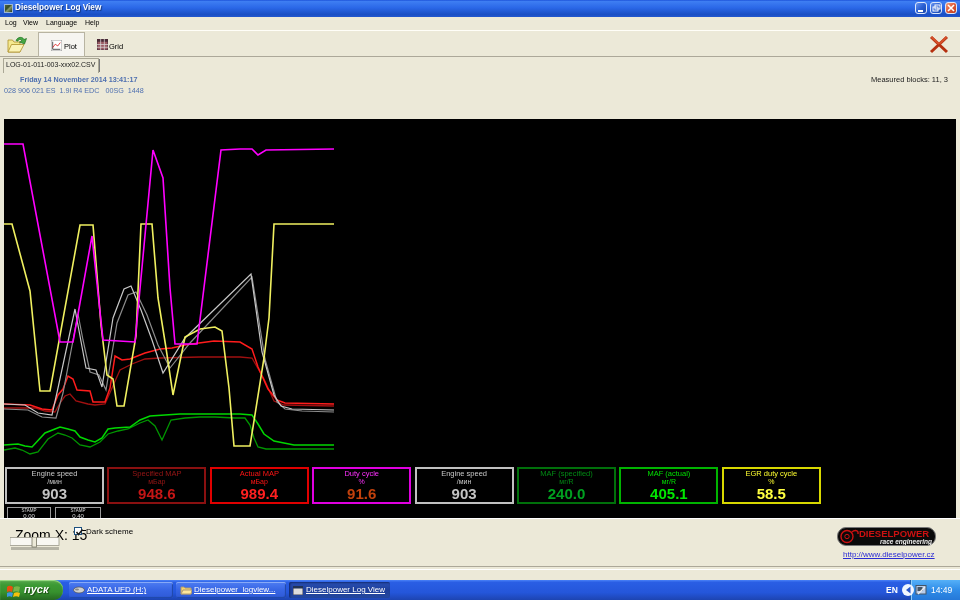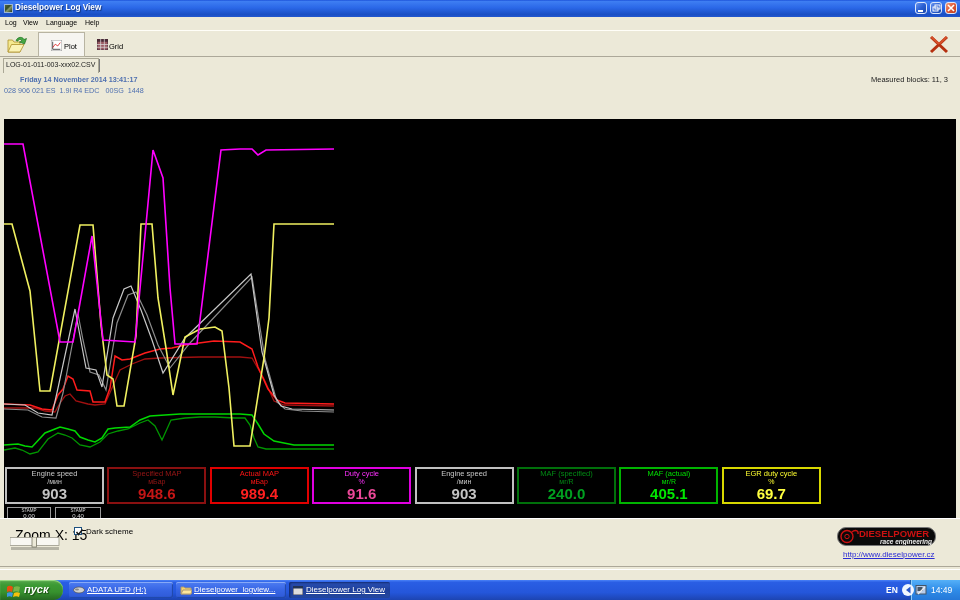--- a/index.html
+++ b/index.html
@@ -163,41 +163,41 @@
       <div class="l3" style="color:#c41616">948.6</div>
     </div>
     <div class="abs mbox" style="left:205.8px;border-color:#e00000">
       <div class="l1" style="color:#ff1414">Actual MAP</div>
       <div class="l2" style="color:#ff1414">мБар</div>
       <div class="l3" style="color:#ff2020">989.4</div>
     </div>
     <div class="abs mbox" style="left:308.2px;border-color:#e000e0">
       <div class="l1" style="color:#ff30ff">Duty cycle</div>
       <div class="l2" style="color:#ff30ff">%</div>
-      <div class="l3" style="color:#ec4899">91.6</div>
+      <div class="l3" style="color:#c2410c">91.6</div>
     </div>
     <div class="abs mbox" style="left:410.6px;border-color:#c0c0c0">
       <div class="l1" style="color:#c8c8c8">Engine speed</div>
       <div class="l2" style="color:#c8c8c8">/мин</div>
       <div class="l3" style="color:#c4c4c4">903</div>
     </div>
     <div class="abs mbox" style="left:513.0px;border-color:#00700a">
       <div class="l1" style="color:#008a14">MAF (specified)</div>
       <div class="l2" style="color:#008a14">мг/R</div>
       <div class="l3" style="color:#00a020">240.0</div>
     </div>
     <div class="abs mbox" style="left:615.4px;border-color:#00b400">
       <div class="l1" style="color:#00e000">MAF (actual)</div>
       <div class="l2" style="color:#00e000">мг/R</div>
       <div class="l3" style="color:#00e800">405.1</div>
     </div>
     <div class="abs mbox" style="left:717.8px;border-color:#d8d800">
       <div class="l1" style="color:#ffff30">EGR duty cycle</div>
       <div class="l2" style="color:#ffff30">%</div>
-      <div class="l3" style="color:#ffff40">69.7</div>
+      <div class="l3" style="color:#ffff40">58.5</div>
     </div>
     <div class="abs stamp" style="left:3px;width:44px">
         <div class="s1">STAMP</div>
         <div class="s2">0.00</div>
       </div>
     <div class="abs stamp" style="left:51px;width:46px">
         <div class="s1">STAMP</div>
         <div class="s2">0.40</div>
       </div>
     <div class="abs" id="sbar">

